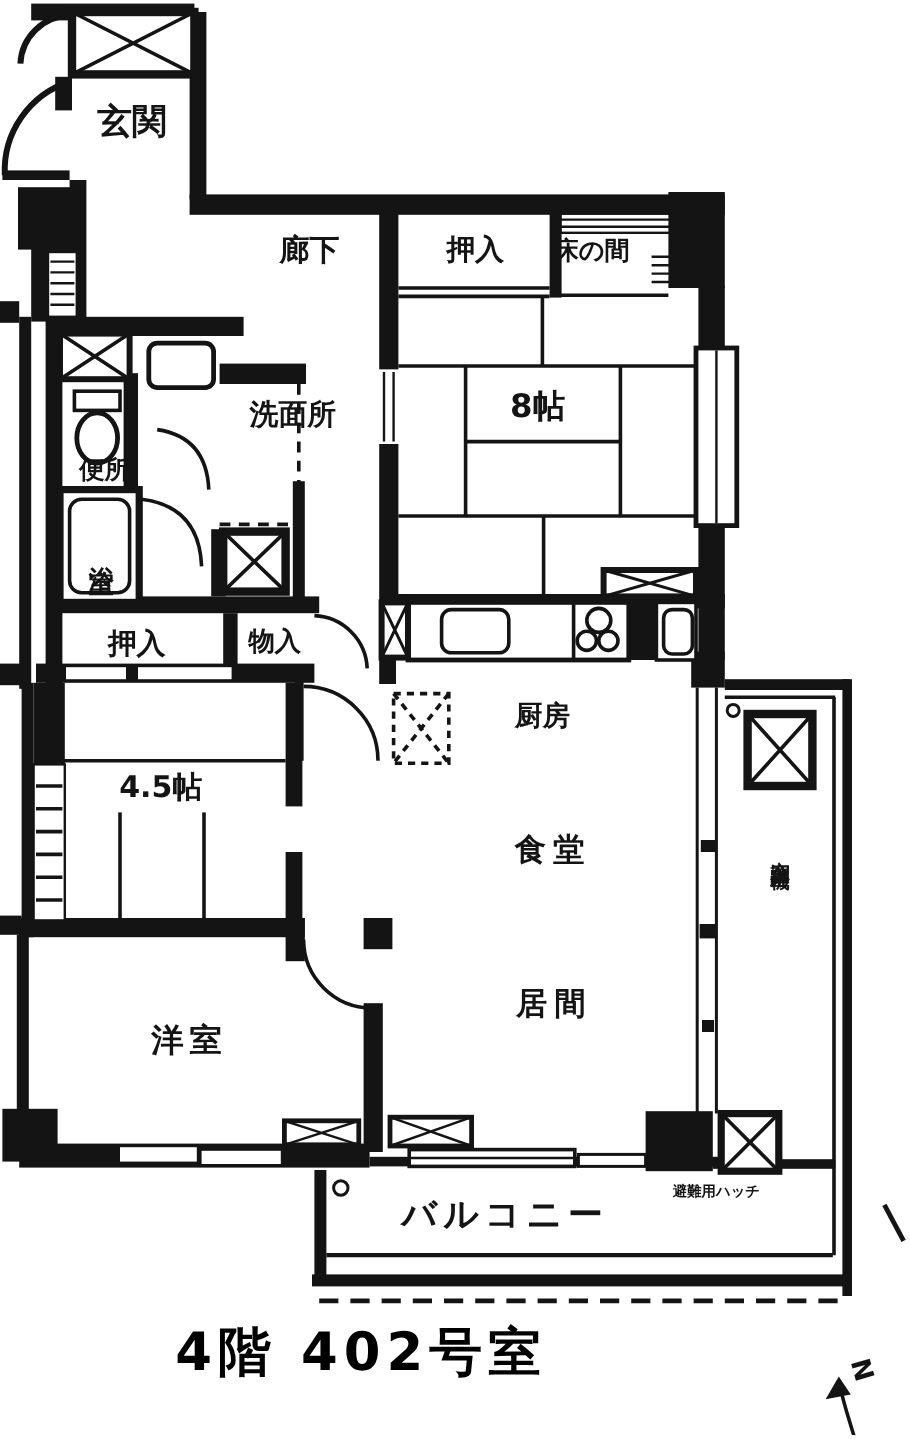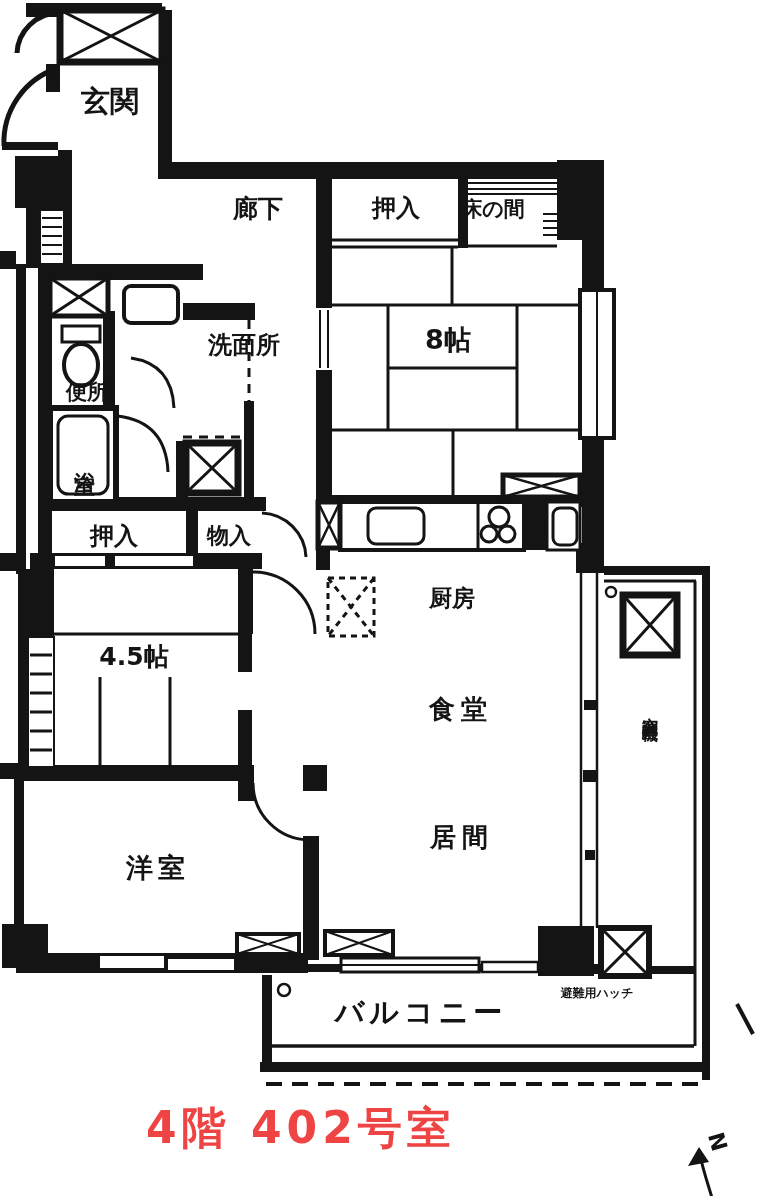--- a/index.html
+++ b/index.html
@@ -12,21 +12,21 @@
     position:absolute;transform:translate(-50%,-50%);
     font-weight:700;color:#141414;white-space:nowrap;line-height:1;
     font-family:"DejaVu Sans",sans-serif;
   }
   .v{
     writing-mode:vertical-rl;text-orientation:upright;
     transform:translate(-50%,-50%);letter-spacing:2px;
   }
   .caption{
     position:absolute;left:146px;top:1106px;transform:none;
-    font-size:44px;font-weight:700;letter-spacing:5px;color:#ef4444;
+    font-size:44px;font-weight:700;letter-spacing:5px;color:#000000;
   }
   .north-n{
     transform:translate(-50%,-50%) rotate(74deg);font-size:22px;
   }
 </style>
 </head>
 <body>
 
 <div id="plan">
 

